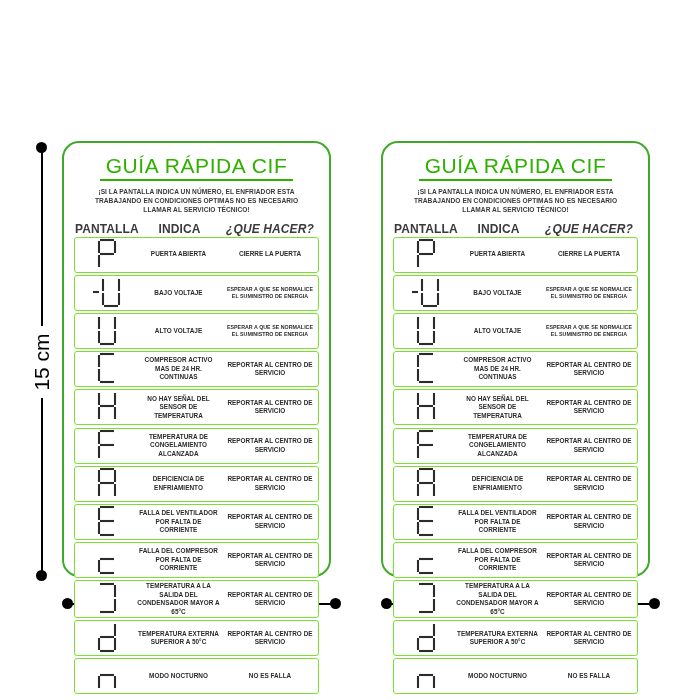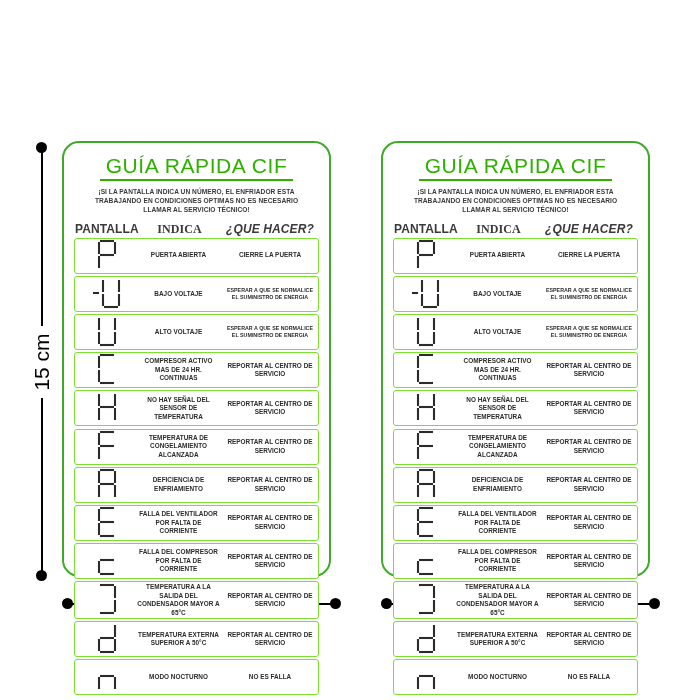--- a/index.html
+++ b/index.html
@@ -107,21 +107,21 @@
 
   .col-head {
     display: flex;
     margin: 7px 4px 1px 4px;
     color: #3a3a3a;
     font-size: 12px;
     font-weight: bold;
     letter-spacing: 0.1px;
   }
   .col-head .c1 { width: 62px; text-align: center; }
-  .col-head .c2 { flex: 1;     text-align: center; font-family: Liberation Serif, serif; }
+  .col-head .c2 { flex: 1;     text-align: center; }
   .col-head .c3 { width: 96px; text-align: center; font-style: italic; }
 
   .rows {
     display: flex;
     flex-direction: column;
     gap: 2.2px;
     margin: 0 3px;
   }
 
   .row {

